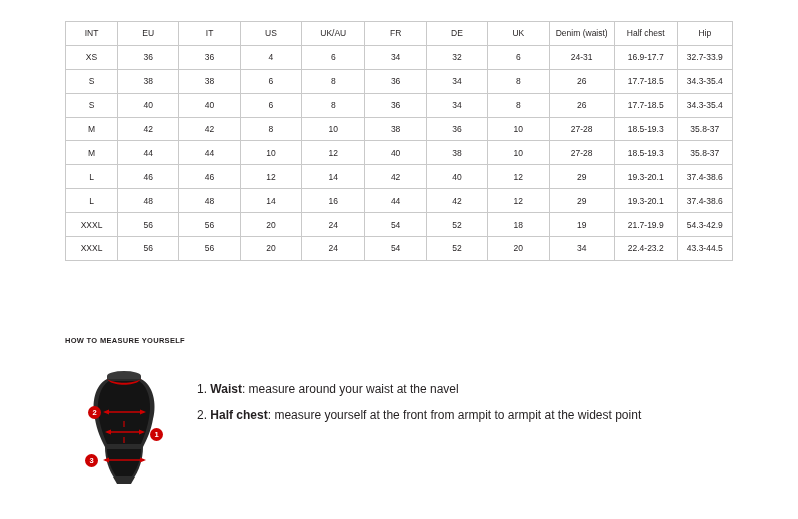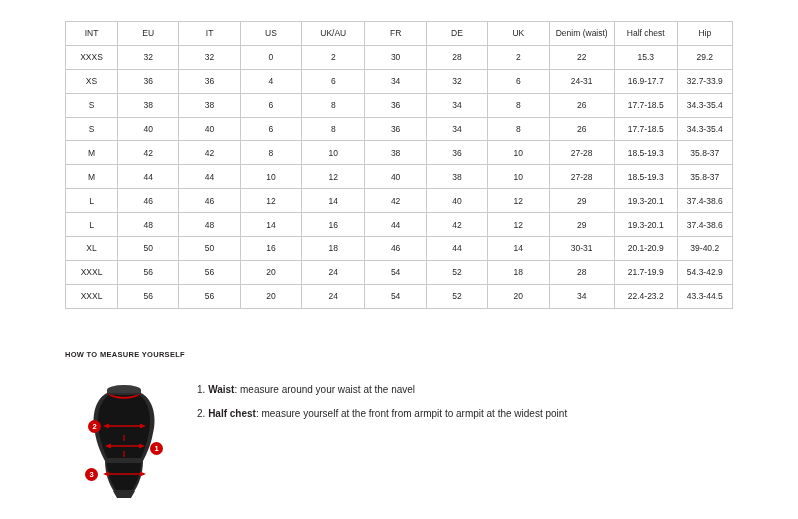--- a/index.html
+++ b/index.html
@@ -53,21 +53,21 @@
   table.size-table col.c-de     { width: 9.2%; }
   table.size-table col.c-uk     { width: 9.2%; }
   table.size-table col.c-denim  { width: 9.8%; }
   table.size-table col.c-half   { width: 9.4%; }
   table.size-table col.c-hip    { width: 8.3%; }
 
   
   .measure-section {
     position: absolute;
     left: 65px;
-    top: 350px;
+    top: 336px;
     width: 668px;
   }
   .measure-title {
     font-size: 7.5px;
     font-weight: bold;
     letter-spacing: 0.3px;
     color: #231f20;
     margin-bottom: 14px;
   }
   .measure-body {
@@ -78,24 +78,25 @@
     width: 118px;
     height: 125px;
     position: relative;
     flex: 0 0 118px;
   }
   .notes {
     margin-left: 14px;
     padding-top: 11px;
   }
   .note {
-    font-size: 10px;
+    font-size: 12px;
     color: #231f20;
     margin-bottom: 13px;
     line-height: 1.1;
+    margin-top: 13px;
   }
   .note b { font-weight: bold; }
 
   
   .callout {
     position: absolute;
     width: 13px;
     height: 13px;
     border-radius: 50%;
     background: #cc0000;
@@ -137,33 +138,20 @@
         <th>FR</th>
         <th>DE</th>
         <th>UK</th>
         <th>Denim (waist)</th>
         <th>Half chest</th>
         <th>Hip</th>
       </tr>
     </thead>
     <tbody>
       <tr>
-        <td>XXXS</td>
-        <td>32</td>
-        <td>32</td>
-        <td>0</td>
-        <td>2</td>
-        <td>30</td>
-        <td>28</td>
-        <td>2</td>
-        <td>22</td>
-        <td>15.3</td>
-        <td>29.2</td>
-      </tr>
-      <tr>
         <td>XS</td>
         <td>36</td>
         <td>36</td>
         <td>4</td>
         <td>6</td>
         <td>34</td>
         <td>32</td>
         <td>6</td>
         <td>24-31</td>
         <td>16.9-17.7</td>
@@ -241,42 +229,29 @@
         <td>14</td>
         <td>16</td>
         <td>44</td>
         <td>42</td>
         <td>12</td>
         <td>29</td>
         <td>19.3-20.1</td>
         <td>37.4-38.6</td>
       </tr>
       <tr>
-        <td>XL</td>
-        <td>50</td>
-        <td>50</td>
-        <td>16</td>
-        <td>18</td>
-        <td>46</td>
-        <td>44</td>
-        <td>14</td>
-        <td>30-31</td>
-        <td>20.1-20.9</td>
-        <td>39-40.2</td>
-      </tr>
-      <tr>
         <td>XXXL</td>
         <td>56</td>
         <td>56</td>
         <td>20</td>
         <td>24</td>
         <td>54</td>
         <td>52</td>
         <td>18</td>
-        <td>28</td>
+        <td>19</td>
         <td>21.7-19.9</td>
         <td>54.3-42.9</td>
       </tr>
       <tr>
         <td>XXXL</td>
         <td>56</td>
         <td>56</td>
         <td>20</td>
         <td>24</td>
         <td>54</td>

